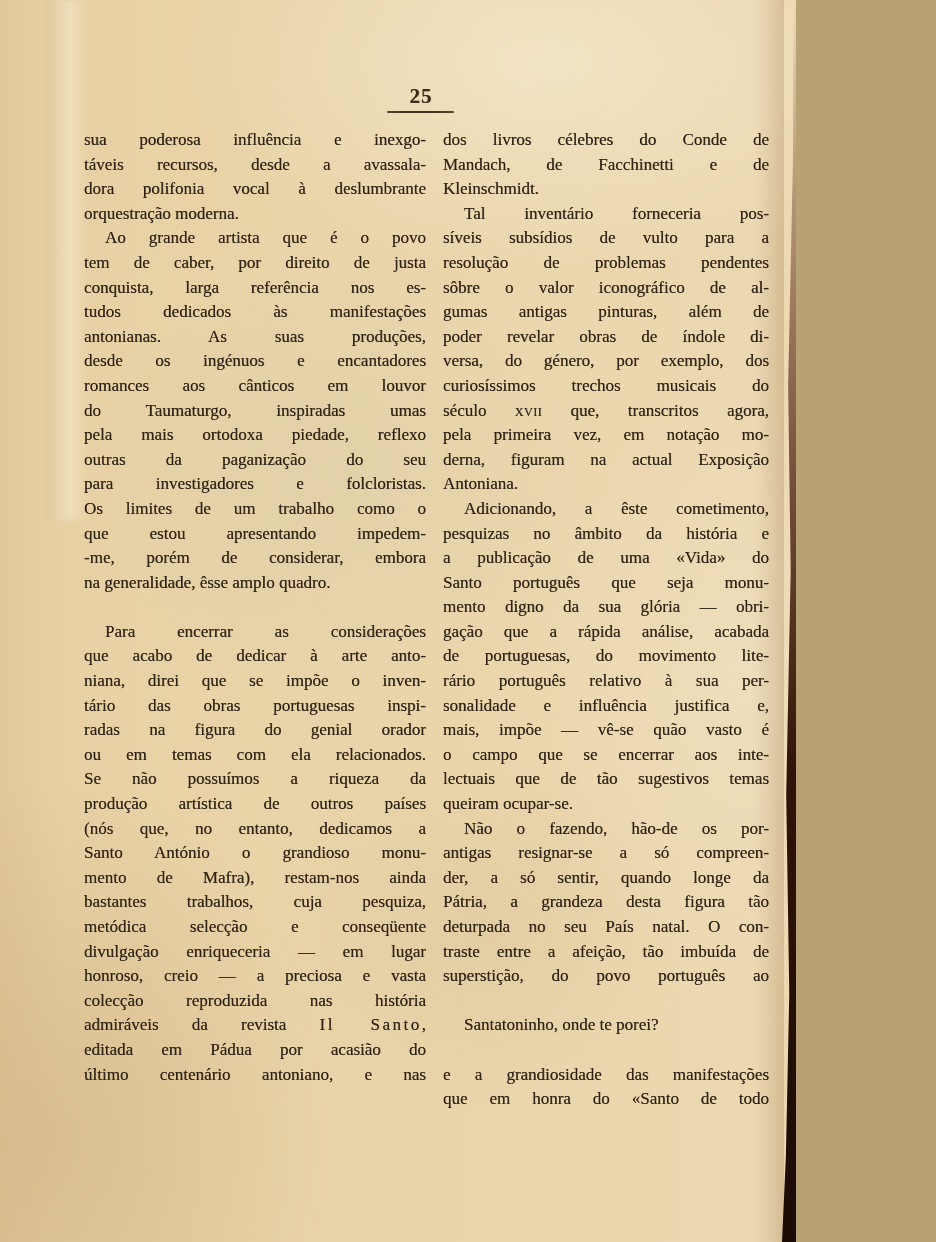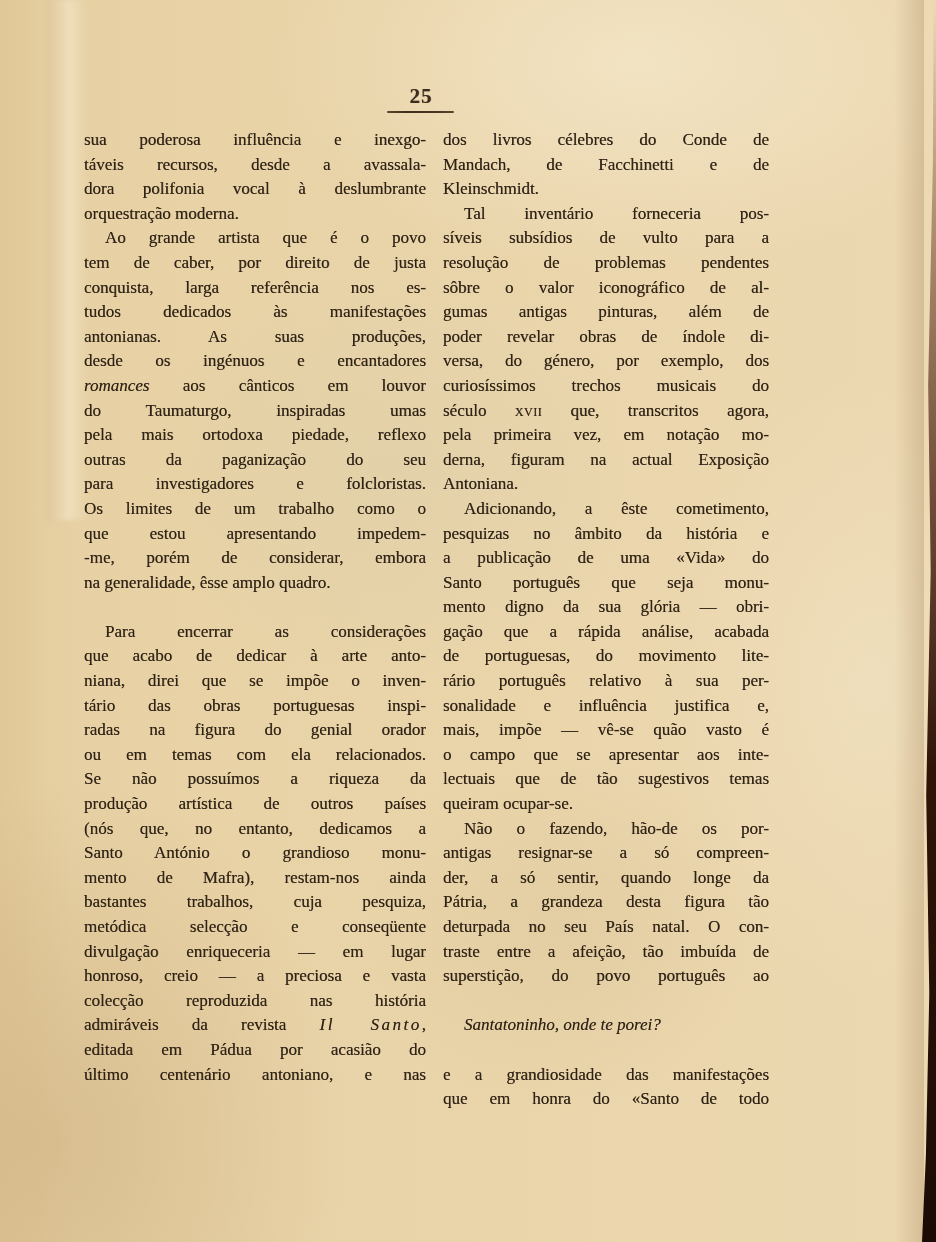--- a/index.html
+++ b/index.html
@@ -1,17 +1,17 @@
 <!DOCTYPE html>
 <html><head>
 <meta charset="utf-8">
 <style>
   html,body{margin:0;padding:0;background:#b9a176;}
   .canvas{
-    position:relative;width:936px;height:1242px;overflow:hidden;
+    position:relative;width:796px;height:1242px;overflow:hidden;
     font-family:"Liberation Serif","DejaVu Serif",serif;
     color:#2e2215;
   }
   .paper{
     position:absolute;inset:0;
     background:
       radial-gradient(ellipse 520px 300px at 68% 5%, rgba(248,238,213,0.55), rgba(248,238,213,0) 70%),
       radial-gradient(ellipse 420px 520px at 6% 92%, rgba(198,167,120,0.45), rgba(198,167,120,0) 70%),
       radial-gradient(ellipse 300px 430px at 93% 55%, rgba(242,229,200,0.45), rgba(242,229,200,0) 72%),
       radial-gradient(ellipse 360px 300px at 42% 38%, rgba(186,189,167,0.14), rgba(186,189,167,0) 70%),
@@ -50,21 +50,21 @@
   .col-left{left:84px;width:342px;}
   .col-right{left:437px;width:326px;margin-left:6px;}
   .line{
     height:24.6px;line-height:24.6px;
     text-align:justify;text-align-last:justify;
     overflow:hidden;white-space:nowrap;
   }
   .line.end{text-align-last:left;}
   .line.ind{padding-left:21px;}
   .line.blank{}
-  .it{font-style:italic;}
+  .it{}
   .sc{font-variant:small-caps;letter-spacing:0.5px;}
   .spaced{letter-spacing:2.5px;}
 </style>
 </head>
 <body>
 
 <div class="canvas">
   <div class="paper"></div>
   <div class="crease"></div>
   <div class="edge-glow"></div>
@@ -133,21 +133,21 @@
       <div class="line ind"><span>Adicionando, a êste cometimento,</span></div>
       <div class="line"><span>pesquizas no âmbito da história e</span></div>
       <div class="line"><span>a publicação de uma «Vida» do</span></div>
       <div class="line"><span>Santo português que seja monu-</span></div>
       <div class="line"><span>mento digno da sua glória — obri-</span></div>
       <div class="line"><span>gação que a rápida análise, acabada</span></div>
       <div class="line"><span>de portuguesas, do movimento lite-</span></div>
       <div class="line"><span>rário português relativo à sua per-</span></div>
       <div class="line"><span>sonalidade e influência justifica e,</span></div>
       <div class="line"><span>mais, impõe — vê-se quão vasto é</span></div>
-      <div class="line"><span>o campo que se apresentar aos inte-</span></div>
+      <div class="line"><span>o campo que se encerrar aos inte-</span></div>
       <div class="line"><span>lectuais que de tão sugestivos temas</span></div>
       <div class="line end"><span>queiram ocupar-se.</span></div>
       <div class="line ind"><span>Não o fazendo, hão-de os por-</span></div>
       <div class="line"><span>antigas resignar-se a só compreen-</span></div>
       <div class="line"><span>der, a só sentir, quando longe da</span></div>
       <div class="line"><span>Pátria, a grandeza desta figura tão</span></div>
       <div class="line"><span>deturpada no seu País natal. O con-</span></div>
       <div class="line"><span>traste entre a afeição, tão imbuída de</span></div>
       <div class="line"><span>superstição, do povo português ao</span></div>
       <div class="line blank"></div>

